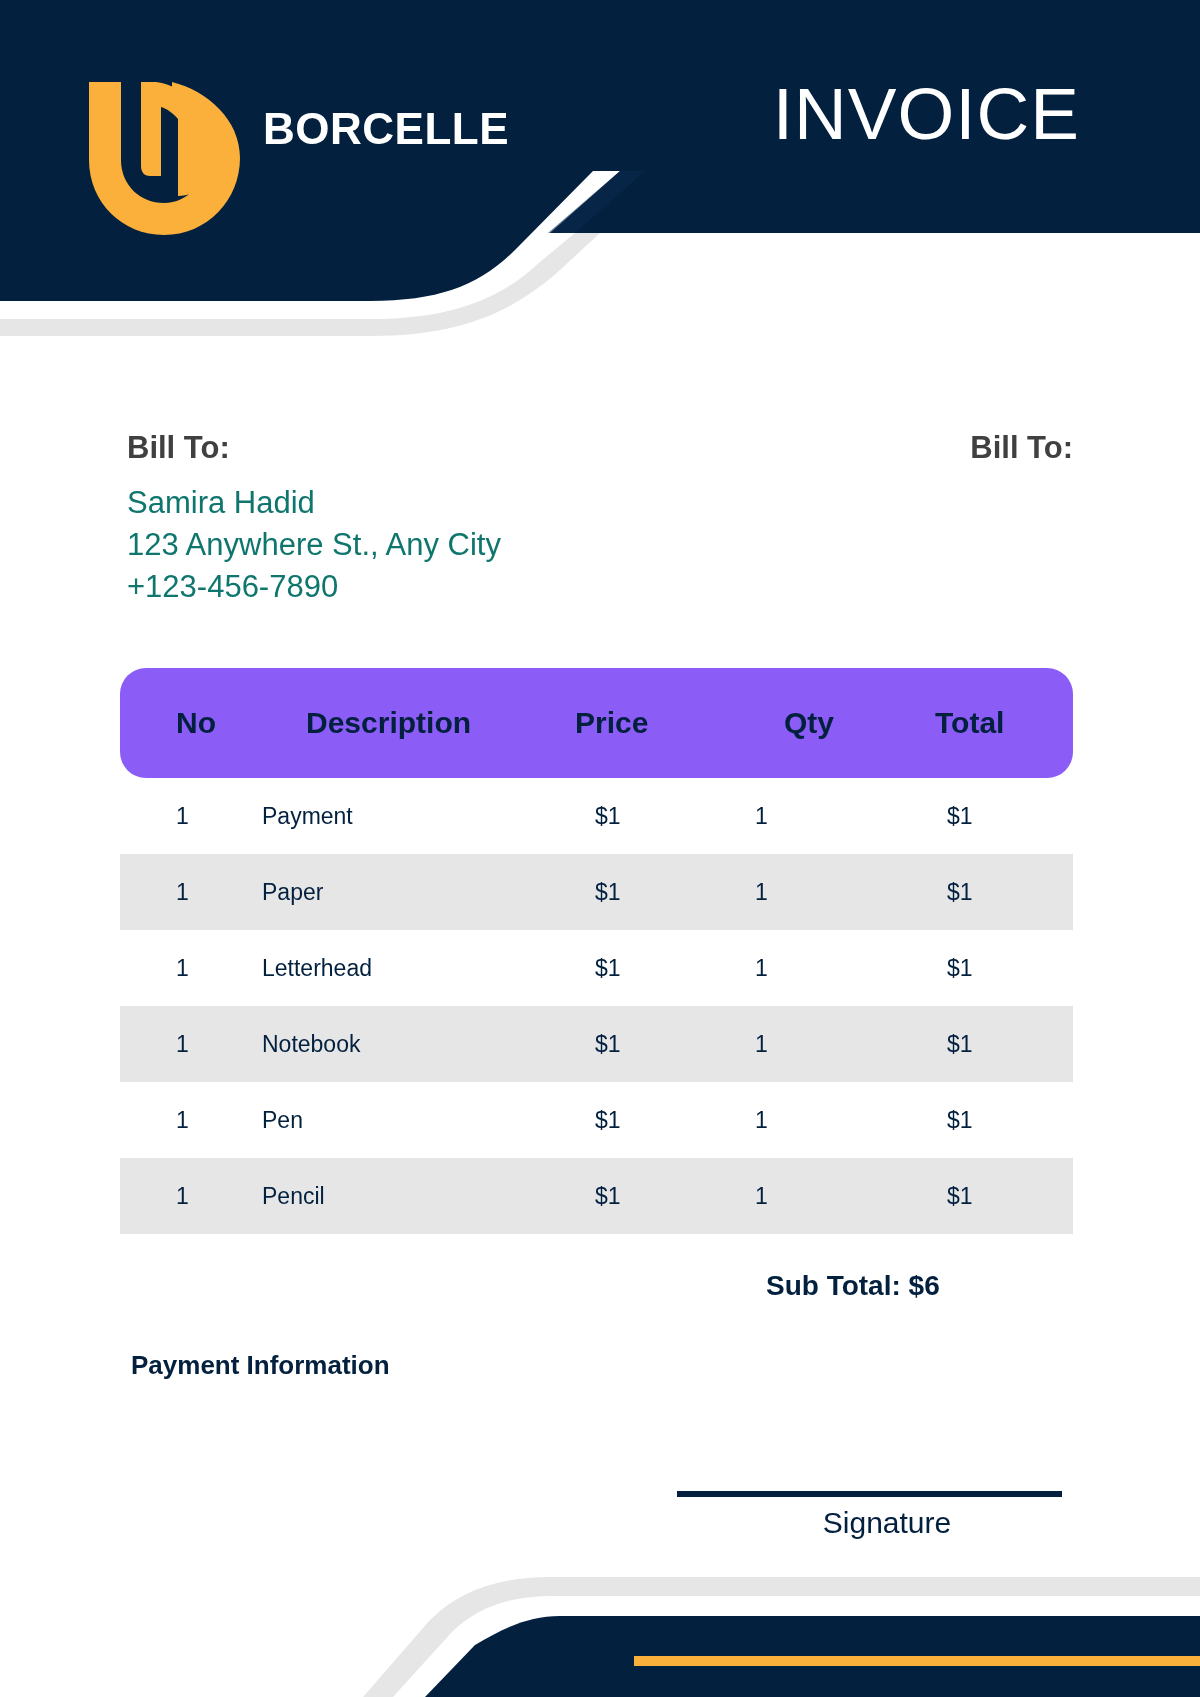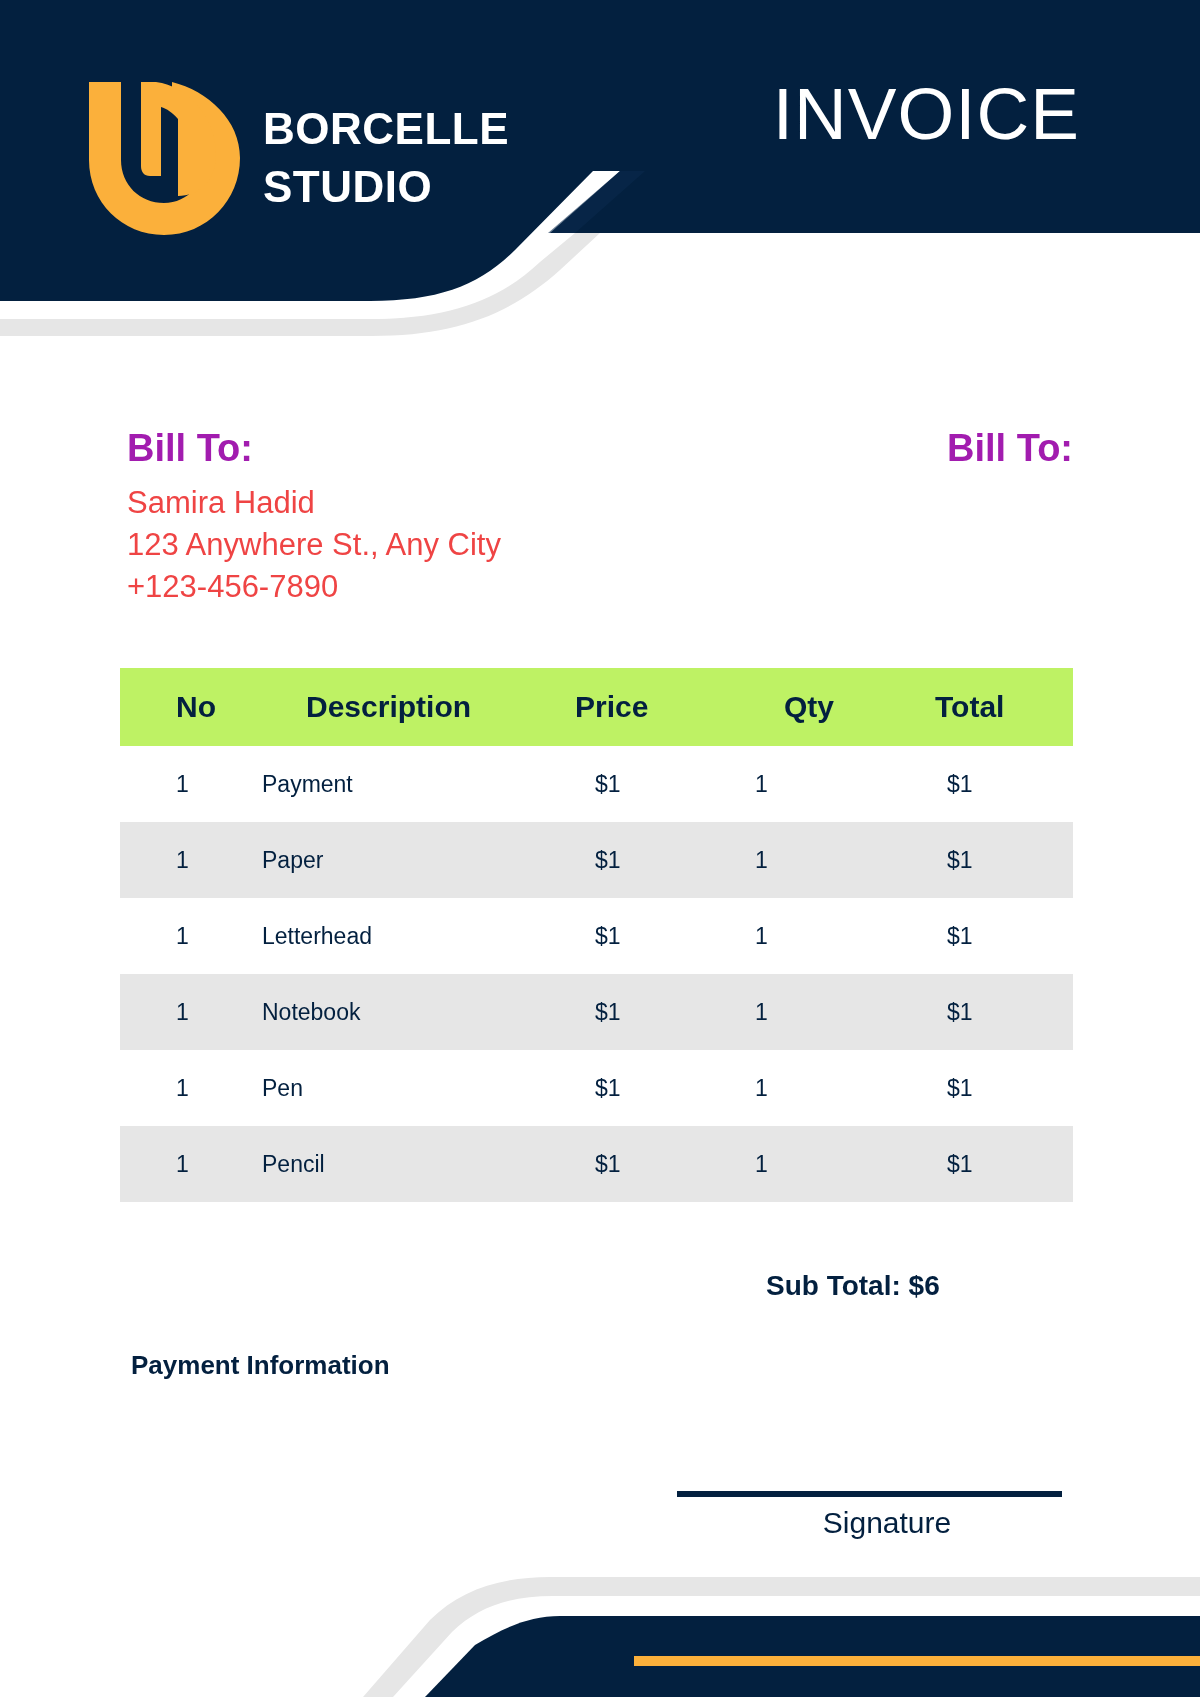--- a/index.html
+++ b/index.html
@@ -9,28 +9,28 @@
   .bg-shapes { position: absolute; left: 0; top: 0; width: 1200px; height: 1697px; z-index: 0; }
 
   .logo { position: absolute; left: 88px; top: 82px; width: 153px; height: 153px; z-index: 2; }
   .brand { position: absolute; left: 263px; top: 100px; z-index: 2; color: #ffffff; font-weight: 700; font-size: 44px; line-height: 58px; letter-spacing: 0.5px; }
   .brand div { white-space: nowrap; }
 
   .doc-title { position: absolute; right: 120px; top: 72px; z-index: 2; color: #ffffff; font-size: 73px; font-weight: 400; letter-spacing: 1px; line-height: 84px; }
 
   .bill-left { position: absolute; left: 127px; top: 420px; z-index: 2; }
   .bill-right { position: absolute; right: 127px; top: 420px; z-index: 2; text-align: right; }
-  .bill-heading { font-size: 38px; font-weight: 700; line-height: 56px; color: #a21caf; }
+  .bill-heading { font-size: 31px; font-weight: 700; line-height: 56px; color: #404040; }
   .bill-left .lines { margin-top: 6px; }
-  .bill-left .line { font-size: 31px; line-height: 42px; color: #ef4444; white-space: nowrap; }
+  .bill-left .line { font-size: 31px; line-height: 42px; color: #0f766e; white-space: nowrap; }
   .bill-right .lines { margin-top: 28px; }
   .bill-right .line { font-size: 29px; line-height: 42px; color: #03203f; white-space: nowrap; }
 
   .table { position: absolute; left: 120px; top: 668px; width: 953px; z-index: 2; }
-  .thead { height: 78px; background: #bef264; display: flex; align-items: center; }
+  .thead { height: 110px; background: #8b5cf6; display: flex; align-items: center; border-radius: 26px; }
   .row { height: 76px; display: flex; align-items: center; }
   .row.alt { background: #e6e6e6; }
   .cell { position: absolute; white-space: nowrap; }
   .thead, .row { position: relative; }
   .th { font-size: 30px; font-weight: 700; color: #03203f; }
   .td { font-size: 23px; color: #03203f; }
   .c-no { left: 56px; }
   .c-desc { left: 142px; }
   .c-price { left: 475px; }
   .c-qty { left: 635px; }
@@ -70,21 +70,20 @@
   <rect x="634" y="1656" width="566" height="10" fill="#fbb03b"></rect>
 </svg>
 
 <svg class="logo" viewBox="0 0 153 153" xmlns="http://www.w3.org/2000/svg">
   <path d="M1,0 L33,0 L33,78 C33,103 52,121 76,121 C100,121 119,100 119,72 C119,46 104,25 84,17 L84,0 C120,9 152,38 152,76 C152,118 119,153 76,153 C34,153 1,120 1,78 Z" fill="#fbb03b"></path>
   <path d="M53,0 L68,0 C100,4 128,36 128,72 C128,100 110,114 90,114 L90,37 C84,30 79,27 73,25 L73,94 L62,94 C56,94 53,90 53,84 Z" fill="#fbb03b"></path>
 </svg>
 
 <div class="brand">
   <div>BORCELLE</div>
-  <div>STUDIO</div>
 </div>
 
 <div class="doc-title">INVOICE</div>
 
 <div class="bill-left">
   <div class="bill-heading">Bill To:</div>
   <div class="lines">
     <div class="line">Samira Hadid</div>
     <div class="line">123 Anywhere St., Any City</div>
     <div class="line">+123-456-7890</div>

